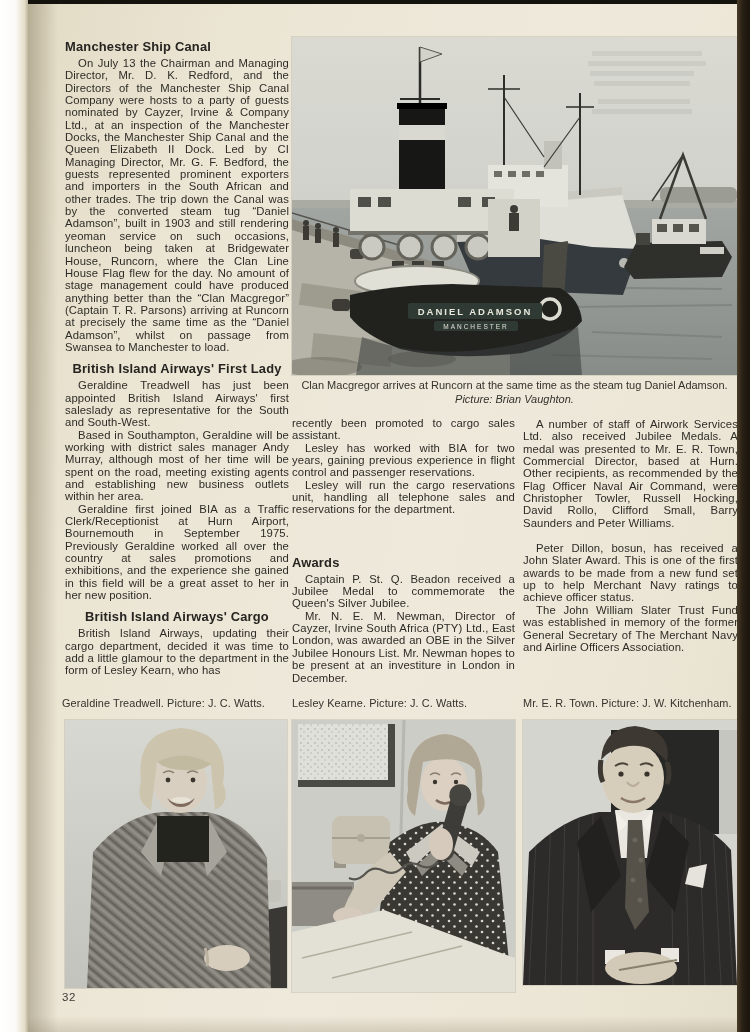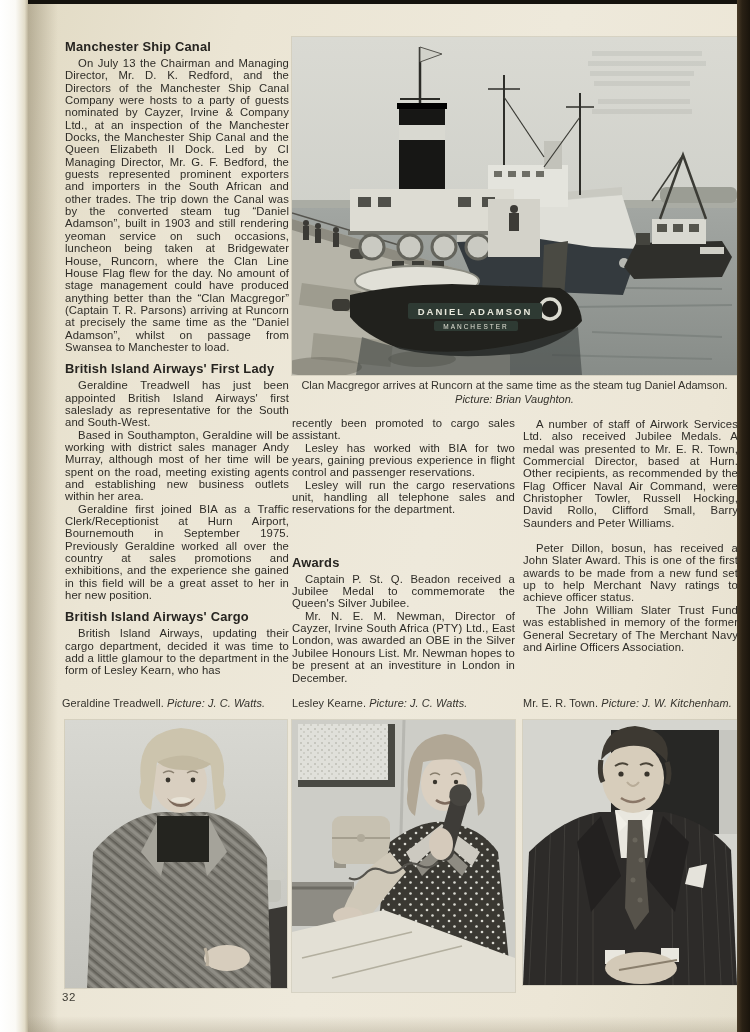--- a/index.html
+++ b/index.html
@@ -21,27 +21,27 @@
     background:linear-gradient(90deg,rgba(110,98,70,.38),rgba(110,98,70,0));}
   .page::after{content:"";position:absolute;left:0;bottom:0;width:100%;height:16px;
     background:linear-gradient(0deg,rgba(120,108,80,.22),rgba(120,108,80,0));}
 
   .col{position:absolute;color:#2e2c27;font-size:11.3px;line-height:12.35px;
     text-align:justify;letter-spacing:.1px;}
   .col p{margin:0;text-indent:13px;}
   .col p.noindent{text-indent:0;}
   .h{font-weight:bold;font-size:12.9px;line-height:14px;margin:0 0 3px 0;
     letter-spacing:.2px;text-align:left;color:#262420;}
-  .h.mt{margin-top:9px;}
+  .h.mt{margin-top:9px;text-align:center;}
   .h.mt-awards{margin-top:40px;}
   .p-gap{margin-top:13px !important;}
 
   .caption{position:absolute;font-size:10.9px;line-height:13px;color:#34322c;
     letter-spacing:.1px;white-space:nowrap;}
-  .caption .credit{font-style:italic;}
+  .caption .credit{}
   .main-caption{position:absolute;left:292px;top:378px;width:445px;
     font-size:11px;line-height:14px;color:#34322c;text-align:center;}
   .main-caption .credit{font-style:italic;}
 
   .photo{position:absolute;overflow:hidden;background:#bef264;
     box-shadow:0 0 0 1px rgba(90,85,70,.15);}
   .photo svg{display:block;}
 
   .pagenum{position:absolute;left:62px;top:991px;font-size:11.5px;color:#3c3a33;letter-spacing:.5px;}
 </style>

